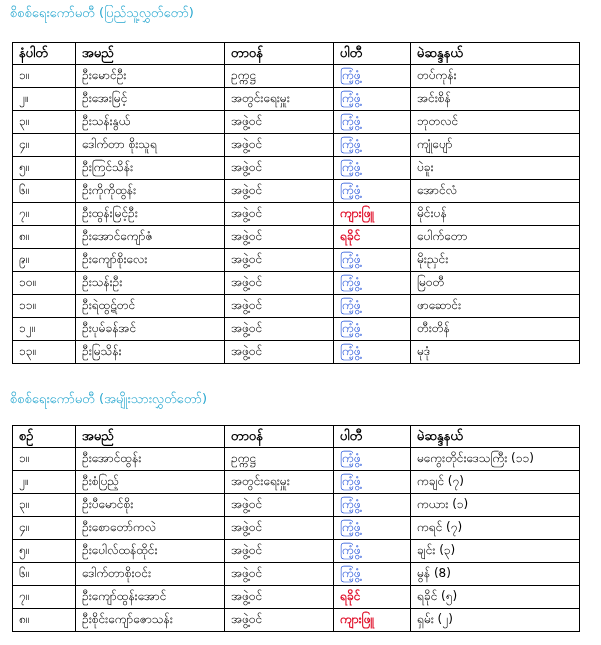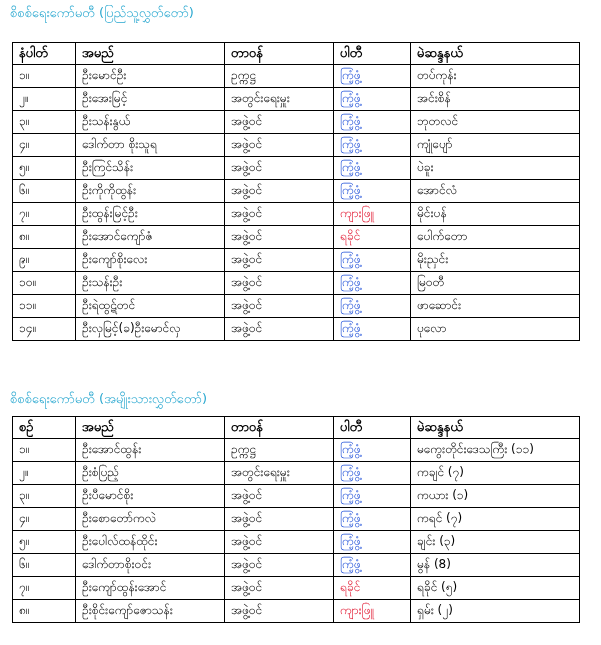--- a/index.html
+++ b/index.html
@@ -22,21 +22,21 @@
     white-space: nowrap; overflow: hidden;
   }
   table.roster th { height: 21px; font-weight: bold; font-size: 13px; }
   table.roster td { height: 22px; }
   col.c-no { width: 63px; }
   col.c-name { width: 149px; }
   col.c-pos { width: 109px; }
   col.c-party { width: 77px; }
   col.c-const { width: 169px; }
   .party-usdp { color: #1d4ed8; }
-  .party-red { color: #e0102a; }
+  .party-red { color: #e0102a; font-weight: bold; }
 </style>
 </head>
 <body>
 
 <div class="section-title" style="top:4px;">စိစစ်ရေးကော်မတီ (ပြည်သူ့လွှတ်တော်)</div>
 
 <table class="roster" style="top:42px;">
   <colgroup>
       <col class="c-no">
       <col class="c-name">
@@ -125,32 +125,39 @@
         <td>မြဝတီ</td>
       </tr>
       <tr>
         <td>၁၁။</td>
         <td>ဦးရဲထွဋ်တင်</td>
         <td>အဖွဲ့ဝင်</td>
         <td class="party-usdp">ကြံ့ဖွံ့</td>
         <td>ဖာဆောင်း</td>
       </tr>
       <tr>
-        <td>၁၄။</td>
-        <td>ဦးလှမြင့်(ခ)ဦးမောင်လှ</td>
-        <td>အဖွဲ့ဝင်</td>
-        <td class="party-usdp">ကြံ့ဖွံ့</td>
-        <td>ပုလော</td>
+        <td>၁၂။</td>
+        <td>ဦးပုမ်ခန်အင်</td>
+        <td>အဖွဲ့ဝင်</td>
+        <td class="party-usdp">ကြံ့ဖွံ့</td>
+        <td>တီးတိန်</td>
+      </tr>
+      <tr>
+        <td>၁၃။</td>
+        <td>ဦးမြသိန်း</td>
+        <td>အဖွဲ့ဝင်</td>
+        <td class="party-usdp">ကြံ့ဖွံ့</td>
+        <td>မုဒုံ</td>
       </tr>
     </tbody>
 </table>
 
 <div class="section-title" style="top:390px;">စိစစ်ရေးကော်မတီ (အမျိုးသားလွှတ်တော်)</div>
 
-<table class="roster" style="top:416px;padding-left:35px;">
+<table class="roster" style="top:425px;padding-left:35px;">
   <colgroup>
       <col class="c-no">
       <col class="c-name">
       <col class="c-pos">
       <col class="c-party">
       <col class="c-const">
     </colgroup>
   <thead>
     <tr>
       <th>စဉ်</th>

